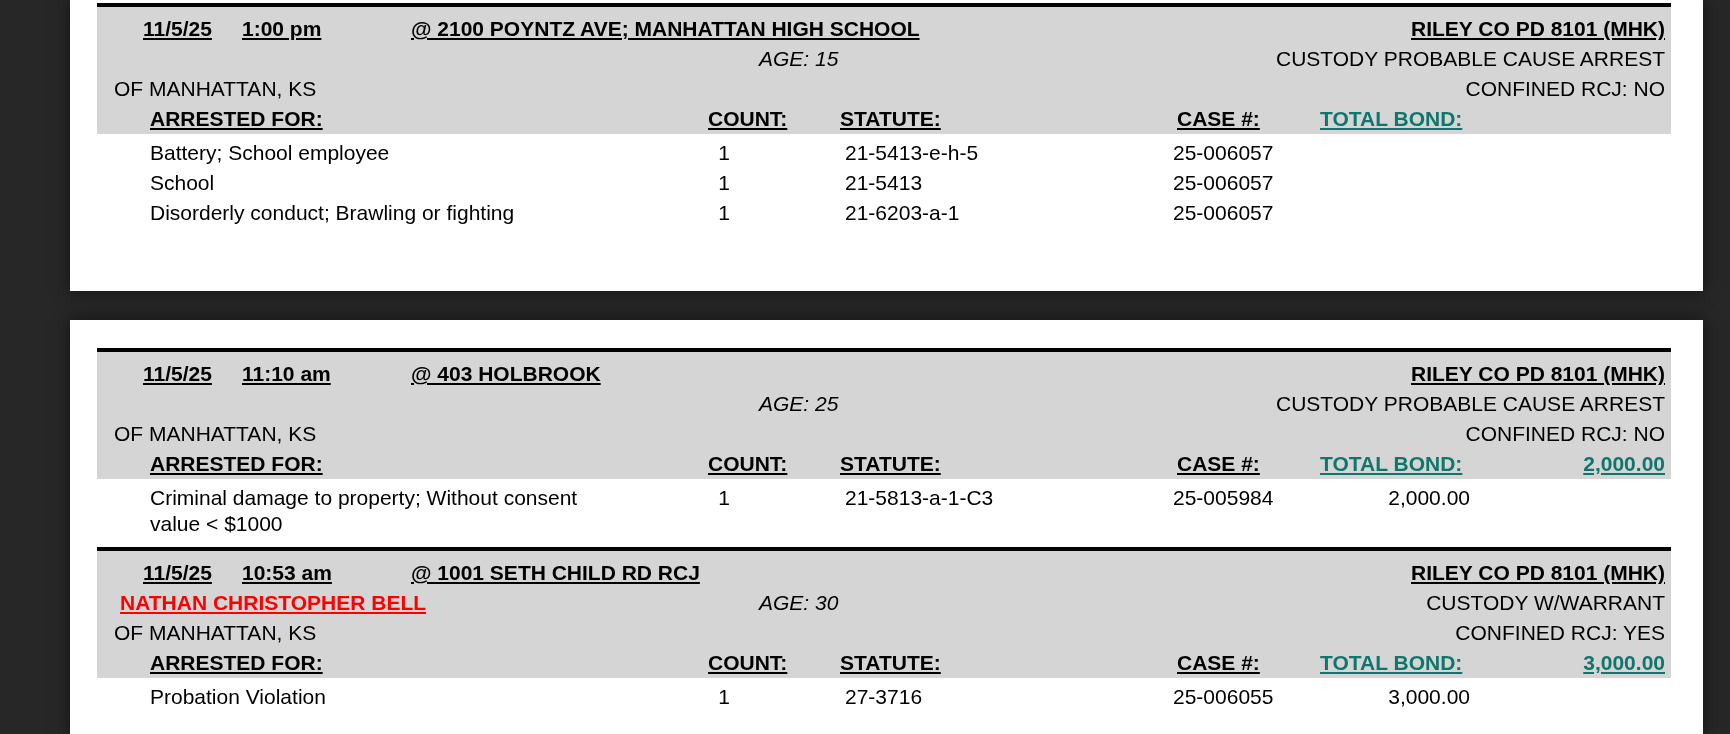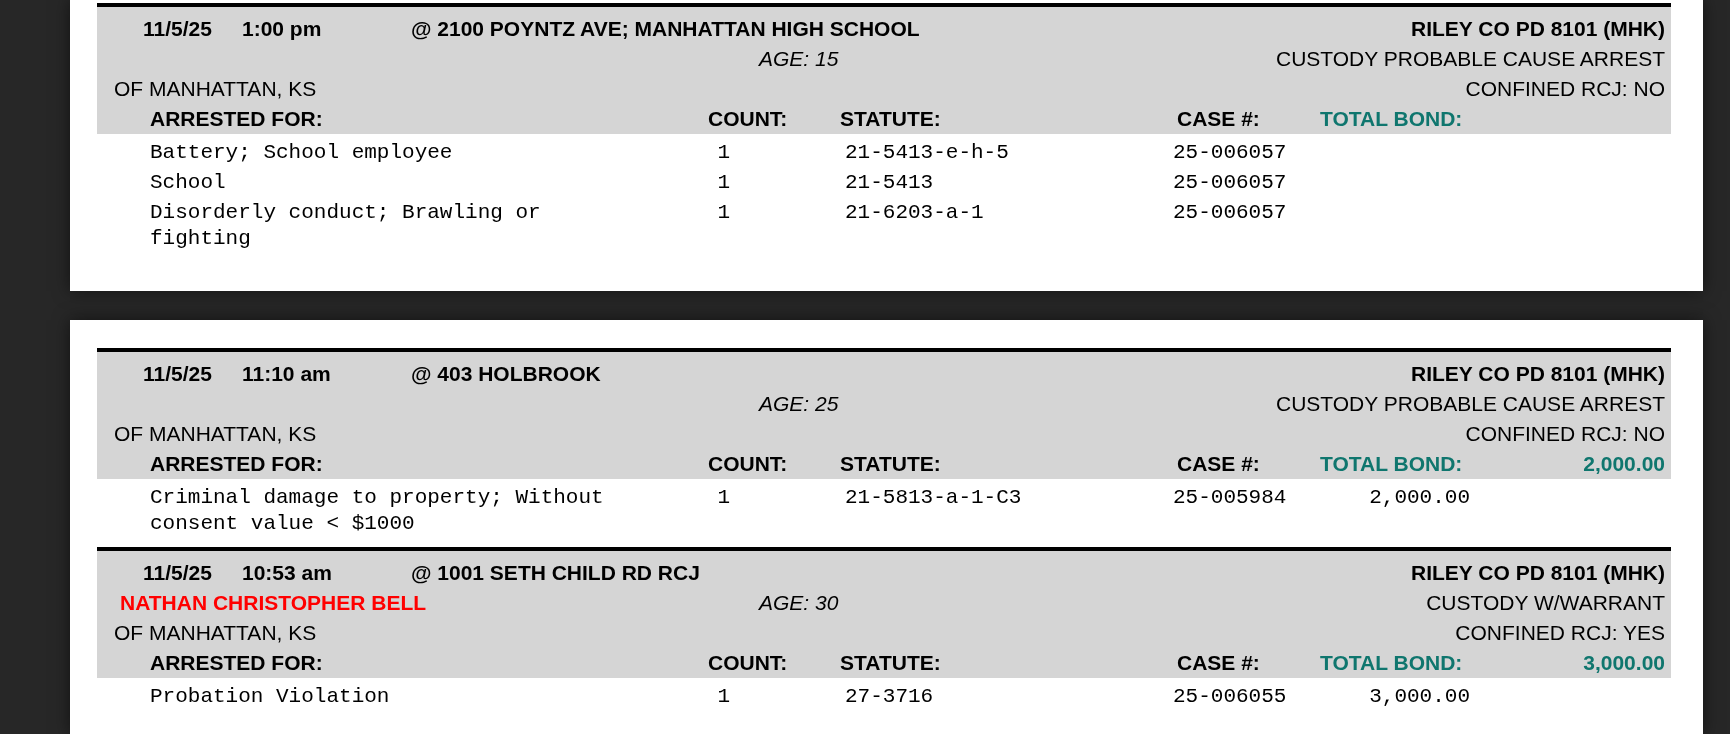--- a/index.html
+++ b/index.html
@@ -27,38 +27,38 @@
     border-top:4px solid #000;
     background:#d5d5d5;
     padding-top:7px;
     height:131px; 
   }
   .pad-top3 { margin-top:3px; }
   .pad-top28 { margin-top:28px; }
 
   .hrow { position:relative; height:30px; line-height:30px; }
   .hrow span { position:absolute; white-space:nowrap; }
-  .b { font-weight:bold; }
+  .b { font-weight:bold;text-decoration:underline; }
   .red { color:#ff0000; }
   .blue { color:#0f766e; }
 
   .pos-date { left:46px; }
   .pos-time { left:145px; }
   .pos-loc  { left:314px; width:552px; overflow:hidden; }
   .pos-name { left:23px; }
   .pos-age  { left:662px;font-style:italic; }
   .pos-res  { left:17px; }
   .pos-af   { left:53px; }
   .pos-countl { left:611px; }
   .pos-statl  { left:743px; }
   .pos-casel  { left:1080px; }
   .pos-bondl  { left:1223px; }
   .pos-right  { right:6px; text-align:right; }
 
-  .charges { margin-left:27px; width:1574px;font-family:Liberation Mono, monospace; }
+  .charges { margin-left:27px; width:1574px; }
   .charges.h68 { height:68px; }
   .charge-row { position:relative; padding-top:6px; line-height:26px; }
   .charge-row.single { height:30px; }
   .c-desc { margin-left:53px; width:460px; }
   .charge-row span { position:absolute; top:6px; white-space:nowrap; }
   .c-count { left:523px; width:110px; text-align:right; }
   .c-statute { left:748px; }
   .c-case { left:1076px; }
   .c-bond { left:1173px; width:200px; text-align:right; }
 </style>

